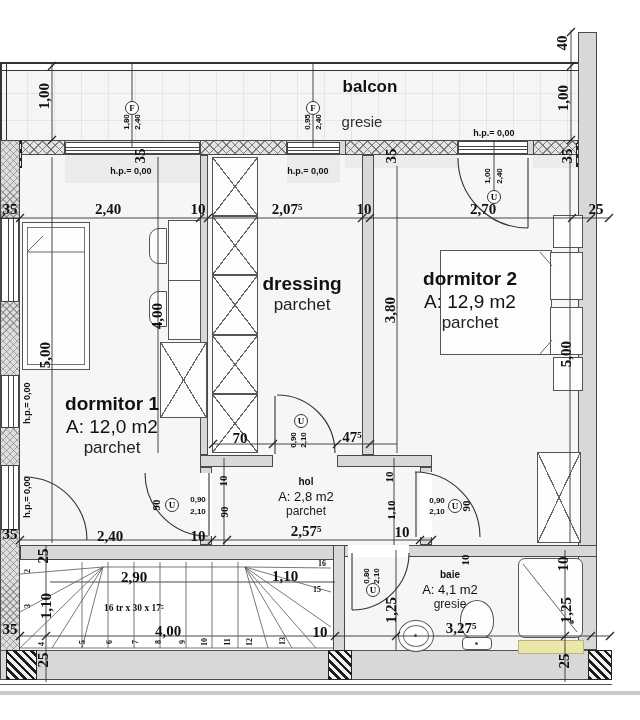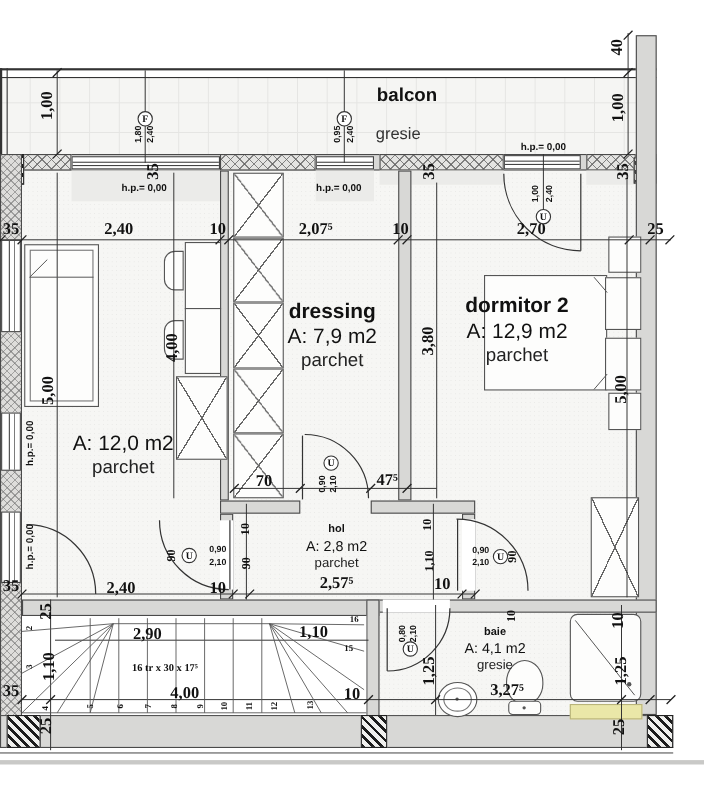--- a/index.html
+++ b/index.html
@@ -234,43 +234,43 @@
       <line x1="523" y1="564" x2="577" y2="632"></line>
     </g>
   </svg>
 
   <div class="rlabel" style="left:362px;top:77px;">
     <div class="balc-name">balcon</div>
     <div class="balc-floor">gresie</div>
   </div>
 
   <div class="rlabel big" style="left:112px;top:392px;">
+    <div class="rname">dormitor 1</div>
     <div class="rarea">A: 12,0 m2</div>
     <div class="rfloor">parchet</div>
   </div>
 
   <div class="rlabel big" style="left:302px;top:272px;">
     <div class="rname">dressing</div>
-    <div class="rarea">A: 7,9 m2</div>
     <div class="rfloor">parchet</div>
   </div>
 
   <div class="rlabel big" style="left:470px;top:267px;">
     <div class="rname">dormitor 2</div>
     <div class="rarea">A: 12,9 m2</div>
     <div class="rfloor">parchet</div>
   </div>
 
   <div class="rlabel small" style="left:306px;top:474px;">
     <div class="rname">hol</div>
     <div class="rarea">A: 2,8 m2</div>
     <div class="rfloor">parchet</div>
   </div>
 
-  <span class="dim note" style="left:134px;top:608px;margin-left:16px;">16 tr x 30 x 17⁵</span>
+  <span class="dim note" style="left:134px;top:608px;">16 tr x 30 x 17⁵</span>
 
   <div class="rlabel small" style="left:450px;top:567px;">
     <div class="rname">baie</div>
     <div class="rarea">A: 4,1 m2</div>
     <div class="rfloor">gresie</div>
   </div>
 
 <span class="dim" style="left: 10px; top: 209px;">35</span>
     <span class="dim" style="left: 108px; top: 209px;">2,40</span>
     <span class="dim" style="left: 198px; top: 209px;">10</span>

